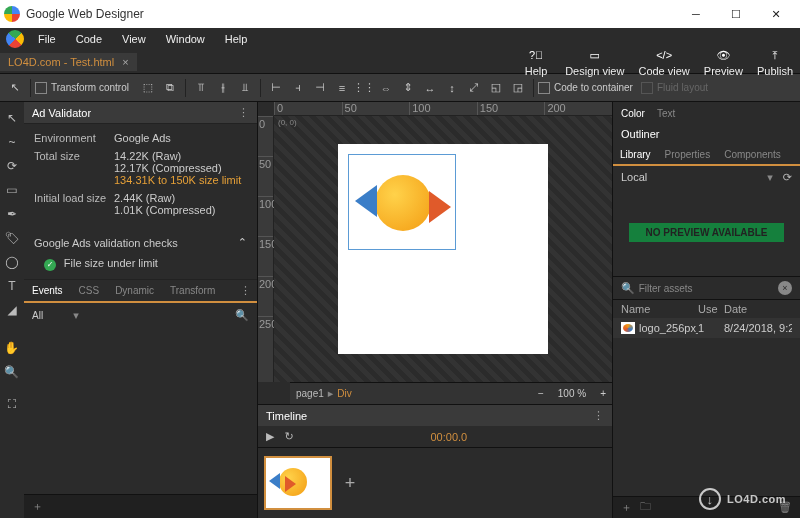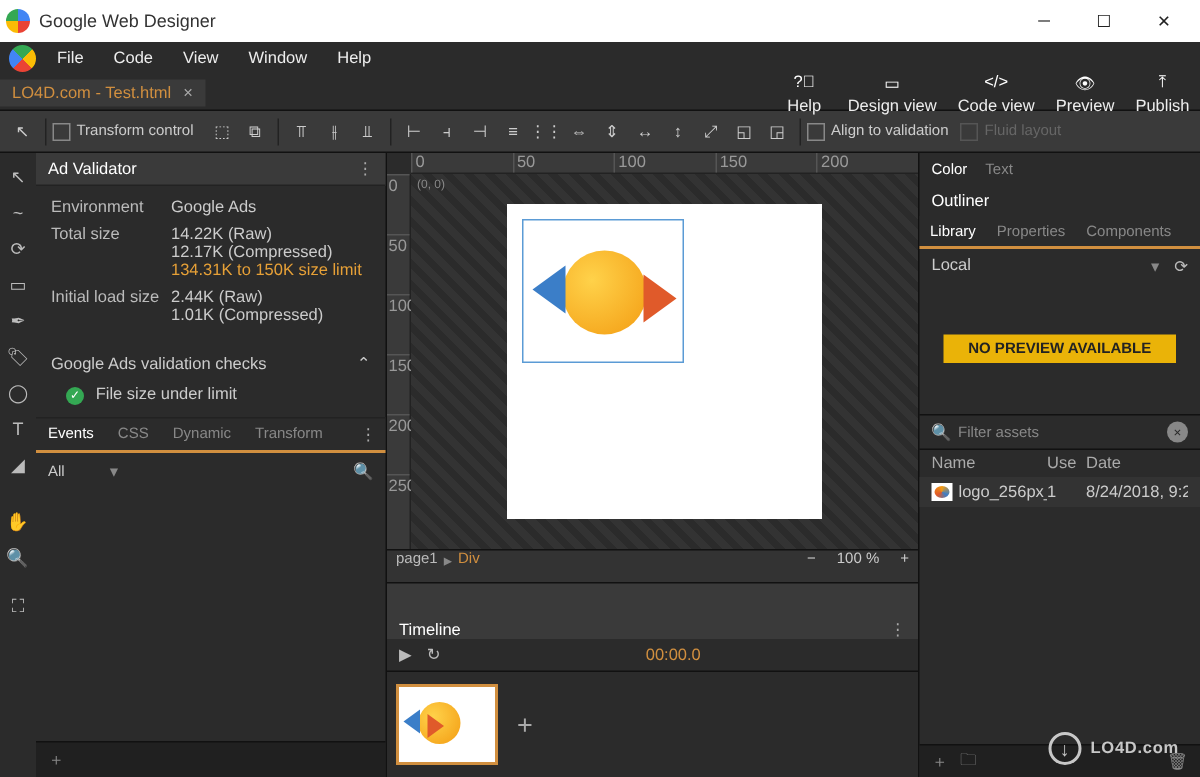--- a/index.html
+++ b/index.html
@@ -52,27 +52,27 @@
 .ruler-v{position:absolute;top:14px;left:0;width:16px;bottom:22px;background:#3a3a3a;border-right:1px solid #222;font-size:7px;color:#999}
 .ruler-v .tick{height:40px;border-top:1px solid #555;padding:1px}
 .canvaswrap{position:absolute;top:14px;left:16px;right:0;bottom:22px;background-image:linear-gradient(45deg,#333 25%,#2b2b2b 25%,#2b2b2b 50%,#333 50%,#333 75%,#2b2b2b 75%);background-size:14px 14px;display:flex;align-items:center;justify-content:center}
 .coord{position:absolute;top:2px;left:4px;font-size:8px;color:#888}
 .canvas{width:210px;height:210px;background:#fff;position:relative}
 .sel{position:absolute;top:10px;left:10px;width:108px;height:96px;border:1px solid #5b9bd5}
 .logoimg{width:100%;height:100%;position:relative}
 .logoimg .circ{position:absolute;width:56px;height:56px;border-radius:50%;background:radial-gradient(circle at 35% 35%,#ffd24a,#f39c12);top:20px;left:26px}
 .logoimg .arrL{position:absolute;width:0;height:0;border-right:22px solid #3b7ec8;border-top:16px solid transparent;border-bottom:16px solid transparent;top:30px;left:6px}
 .logoimg .arrR{position:absolute;width:0;height:0;border-left:22px solid #e05a2a;border-top:16px solid transparent;border-bottom:16px solid transparent;top:36px;right:4px}
-.pagebar{position:absolute;bottom:0;left:0;right:0;height:22px;background:#333;display:flex;padding:0 6px;border-top:1px solid #111}
+.pagebar{position:absolute;bottom:0;left:32px;right:0;height:22px;background:#333;display:flex;align-items:center;padding:0 6px;border-top:1px solid #111}
 .pagebar .pg{color:#bbb;font-size:10px}
 .pagebar .arr{color:#888;margin:0 4px}
 .pagebar .div{color:#d18f3f;font-size:10px}
 .pagebar .sp{flex:1}
 .pagebar .zm{color:#ccc;font-size:10px}
-.tlhead{height:38px;background:#3a3a3a;border-top:1px solid #111;display:flex;align-items:flex-end;padding:0 8px;color:#fff;font-size:11px}
+.tlhead{height:22px;background:#3a3a3a;border-top:1px solid #111;display:flex;align-items:center;padding:0 8px;color:#fff;font-size:11px}
 .tlhead .dotsr{margin-left:auto;color:#aaa}
 .tlctrl{height:22px;background:#2b2b2b;display:flex;align-items:center;padding:0 8px;border-bottom:1px solid #111}
 .tlctrl .play{color:#bbb;margin-right:10px}
 .tlctrl .loop{color:#bbb;margin-right:auto}
 .tlctrl .time{color:#d18f3f;font-size:11px;margin-right:auto}
 .thumbs{height:70px;background:#2b2b2b;display:flex;align-items:center;padding:6px}
 .thumb{width:68px;height:54px;border:2px solid #d18f3f;background:#fff;margin-right:8px;position:relative}
 .thumb .logoimg{transform:scale(.5);transform-origin:top left}
 .addth{width:20px;height:20px;color:#aaa;font-size:18px;display:flex;align-items:center;justify-content:center}
 .right{width:188px;background:#2b2b2b;border-left:1px solid #111;display:flex;flex-direction:column}
@@ -80,21 +80,21 @@
 .rtabs .rt{margin-right:12px;color:#888;font-size:10px}
 .rtabs .rt.on{color:#fff}
 .rh{height:20px;padding:0 8px;color:#fff;font-size:11px;display:flex;align-items:center}
 .libtabs{height:22px;display:flex;align-items:center;background:#2b2b2b;border-bottom:2px solid #d18f3f}
 .libtabs .lt{padding:0 7px;color:#888;font-size:10px}
 .libtabs .lt.on{color:#fff}
 .local{height:22px;display:flex;align-items:center;padding:0 8px;color:#ccc;font-size:10px}
 .local .dd{margin-left:auto;margin-right:10px;color:#888}
 .local .ref{color:#bbb}
 .preview{flex:0 0 88px;display:flex;align-items:center;justify-content:center}
-.preview .np{background:#eab308;color:#222;padding:4px 16px;font-size:10px;font-weight:bold}
+.preview .np{background:#15803d;color:#222;padding:4px 16px;font-size:10px;font-weight:bold}
 .filterassets{height:24px;display:flex;align-items:center;padding:0 8px;border-top:1px solid #111;border-bottom:1px solid #111}
 .filterassets .mg{color:#bbb;margin-right:4px}
 .filterassets .ph{color:#888;flex:1;font-size:10px}
 .filterassets .cl{width:14px;height:14px;border-radius:50%;background:#888;color:#2b2b2b;display:flex;align-items:center;justify-content:center;font-size:9px}
 .assethead{height:18px;display:flex;padding:0 8px;color:#aaa;font-size:9px;align-items:center}
 .assethead .c1{flex:1}
 .assethead .c2{width:26px}
 .assethead .c3{width:68px}
 .assetrow{height:20px;display:flex;align-items:center;padding:0 8px;background:#333;font-size:9px}
 .assetrow .thumbic{width:14px;height:12px;background:#fff;margin-right:4px;position:relative}
@@ -175,21 +175,21 @@
   <div class="ob">⋮⋮</div>
   <div class="ob">⇔</div>
   <div class="ob">⇕</div>
   <div class="ob">↔</div>
   <div class="ob">↕</div>
   <div class="ob">⤢</div>
   <div class="ob">◱</div>
   <div class="ob">◲</div>
   <div class="sep"></div>
   <div class="sq"></div>
-  <div class="lbl">Align to validation</div>
+  <div class="lbl">Code to container</div>
   <div class="sq" style="border-color:#555"></div>
   <div class="lbl" style="color:#666">Fluid layout</div>
 </div>
 
 <div class="main">
 
   <div class="toolcol">
     <div class="tool">↖</div>
     <div class="tool">~</div>
     <div class="tool">⟳</div>

